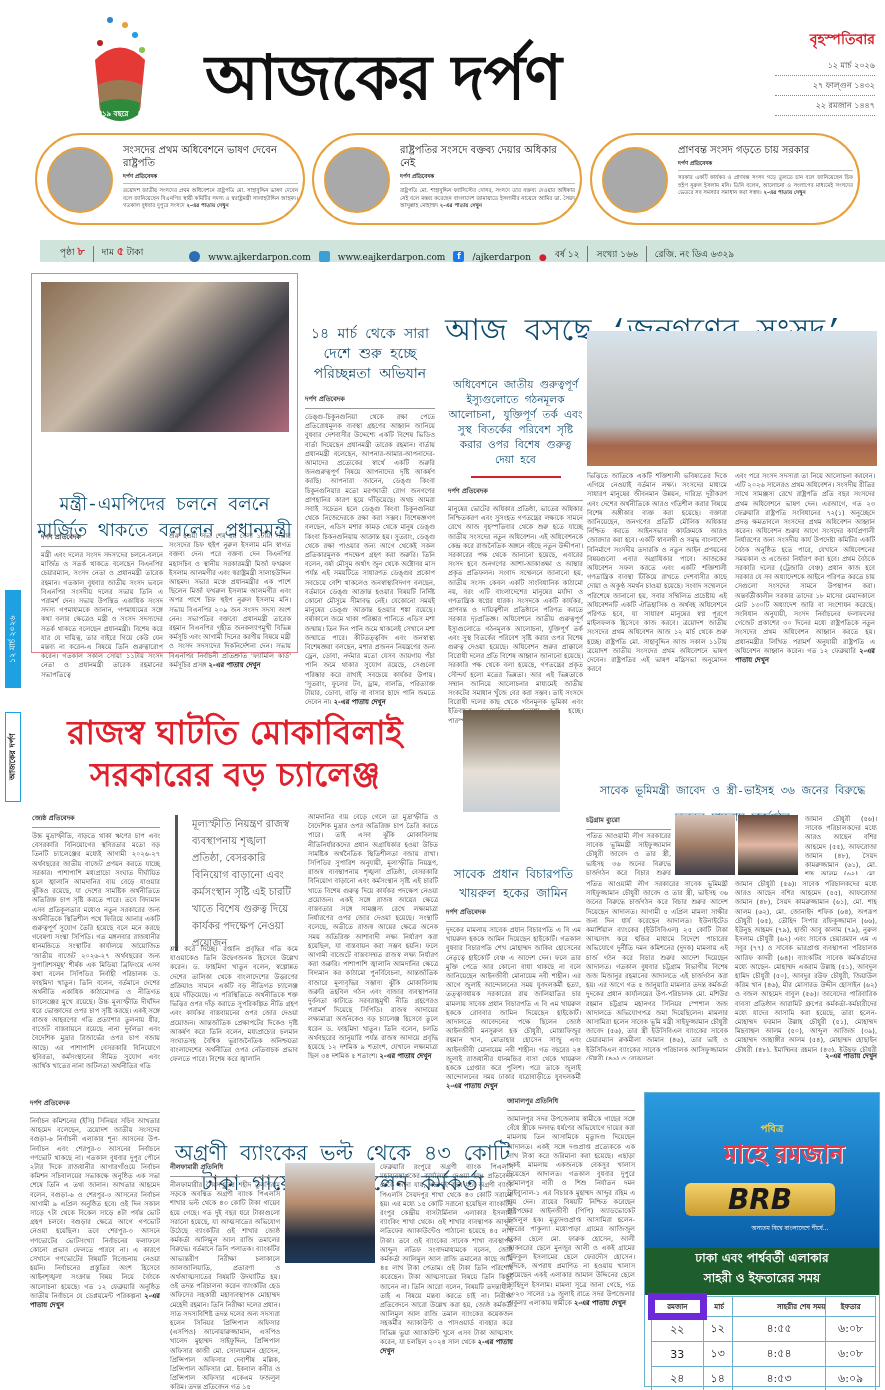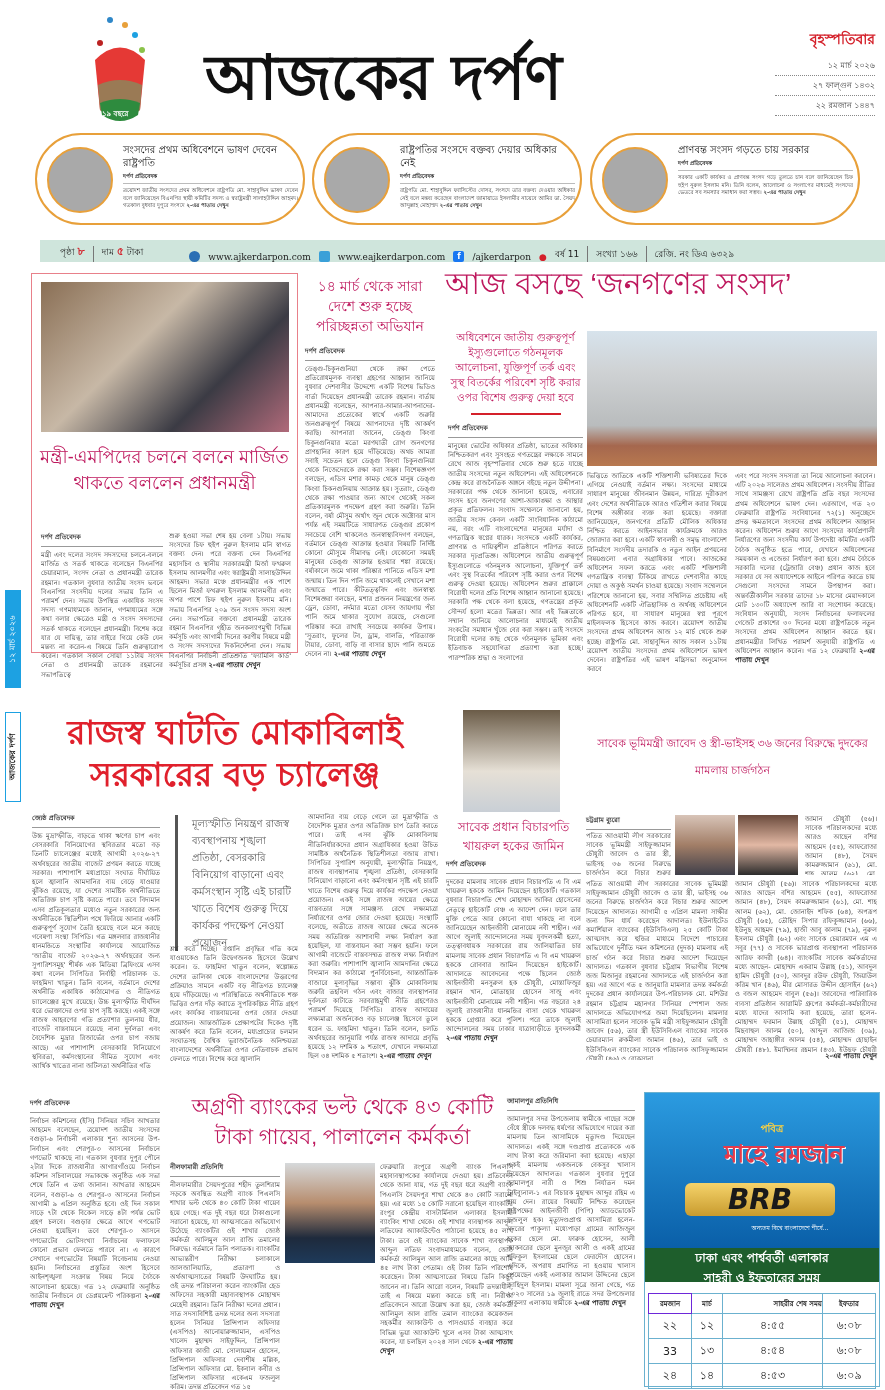--- a/index.html
+++ b/index.html
@@ -1,21 +1,21 @@
 <!DOCTYPE html>
 <html><head>
 <meta charset="utf-8">
 <style>
   * { box-sizing: border-box; margin: 0; padding: 0; }
   body { width: 885px; height: 1390px; background: #fff; font-family: "DejaVu Sans", sans-serif; color: #222; position: relative; overflow: hidden; }
   .abs { position: absolute; }
   .body-text { font-size: 6.6px; line-height: 9.2px; color: #333; text-align: justify; }
   .byline { font-size: 6.5px; font-weight: bold; color: #333; border-bottom: 1px solid #999; padding-bottom: 3px; margin-bottom: 4px; }
   .cont { font-weight: bold; color: #111; }
-  .hl { font-family: Liberation Sans, sans-serif; color: #be185d; text-align: center; }
+  .hl { font-family: Liberation Mono, monospace; color: #0c4a6e; text-align: center; margin-top: 48px; }
   .photo { background: #888; }
   
   .logo-badge { left: 90px; top: 15px; width: 60px; height: 110px; }
   .masthead-title { left: 205px; top: 30px; font-family: "DejaVu Serif", serif; font-size: 62px; font-weight: bold; letter-spacing: -1px; color: #111; }
   .date-box { right: 10px; top: 28px; width: 100px; text-align: right; font-size: 8px; color: #444; }
   .date-box .day { color: #d4202a; font-weight: bold; font-size: 14px; margin-bottom: 4px; }
   .date-box div.d { border-bottom: 1px dotted #888; padding: 3px 0; }
   
   .teaser { top: 133px; width: 270px; height: 92px; border: 2px solid #e8a03a; border-radius: 46px; }
   .teaser .tp { position: absolute; left: 10px; top: 12px; width: 66px; height: 66px; border-radius: 50%; border: 2px solid #e8a03a; background: #a9a9a9; }
@@ -90,21 +90,21 @@
   <span class="sep"></span>
   <span><span>দাম</span> <span class="red">৫</span> <span>টাকা</span></span>
   <span style="width:30px"></span>
   <span class="ic"></span>
   <span style="font-family:'DejaVu Serif',serif;">www.ajkerdarpon.com</span>
   <span class="ic" style="background:#3aa0d8;border-radius:2px;"></span>
   <span style="font-family:'DejaVu Serif',serif;">www.eajkerdarpon.com</span>
   <span class="fb">f</span>
   <span style="font-family:'DejaVu Serif',serif;">/ajkerdarpon</span>
   <span style="color:#d4202a;">●</span>
-  <span>বর্ষ 11</span>
+  <span>বর্ষ ১২</span>
   <span class="sep"></span>
   <span>সংখ্যা ১৬৬</span>
   <span class="sep"></span>
   <span>রেজি. নং ডিএ ৬৩২৯</span>
 </div>
 
 <div class="abs vtab-date">১২ মার্চ ২০২৬</div>
 <div class="abs vtab-logo">আজকের দর্পণ</div>
 
 <div class="abs lead-box">
@@ -206,28 +206,28 @@
   <div class="body-text"><span>জামালপুর সদর উপজেলায় স্বামীকে গাছের সঙ্গে বেঁধে স্ত্রীকে দলবদ্ধ ধর্ষণের অভিযোগে দায়ের করা মামলায় তিন আসামিকে মৃত্যুদণ্ড দিয়েছেন আদালত। একই সঙ্গে দণ্ডপ্রাপ্ত প্রত্যেককে এক লাখ টাকা করে জরিমানা করা হয়েছে। এছাড়া একই মামলায় একজনকে বেকসুর খালাস দিয়েছেন আদালত। গতকাল বুধবার দুপুরে জামালপুর নারী ও শিশু নির্যাতন দমন ট্রাইব্যুনাল-১ এর বিচারক মুহাম্মদ আব্দুর রহিম এ রায় দেন। রায়ের বিষয়টি নিশ্চিত করেছেন রাষ্ট্রপক্ষের আইনজীবী (পিপি) অ্যাডভোকেট ফজলুল হক। মৃত্যুদণ্ডপ্রাপ্ত আসামিরা হলেন- সদরের পাকুল্যা মধ্যেপাড়া গ্রামের আজিজুল হকের ছেলে মো. ফারুক হোসেন, আলী আকবরের ছেলে মুনজুর আলী ও একই গ্রামের শফিকুল ইসলামের ছেলে ফেরদৌস হোসেন। এদিকে, অপরাধ প্রমাণিত না হওয়ায় খালাস পেয়েছেন একই এলাকার জামাল উদ্দিনের ছেলে জাহিদুল ইসলাম। মামলা সূত্রে জানা গেছে, গত ২০২৩ সালের ১৯ জুলাই রাতে সদর উপজেলার পাকুল্যা এলাকায় স্বামীকে</span> <span class="cont">২-এর পাতায় দেখুন</span></div>
 </div>
 
 <div class="abs" style="left:644px;top:1092px;width:236px;height:295px;border:1px solid #6bb1cf;">
   <div style="position:absolute;left:0;top:0;width:234px;height:155px;background:linear-gradient(180deg,#2b9be0,#0a5fa8);">
     <div style="position:absolute;left:0;top:28px;width:254px;text-align:center;color:#ffd23f;font-size:10px;font-weight:bold;">পবিত্র</div>
     <div style="position:absolute;left:0;top:42px;width:278px;text-align:center;color:#e63a4a;font-size:24px;font-weight:bold;text-shadow:1px 1px 0 #fff;">মাহে রমজান</div>
     <div style="position:absolute;left:40px;top:90px;width:150px;text-align:center;color:#1a1a1a;background:linear-gradient(180deg,#f5d36b,#c89b2e);font-size:28px;font-weight:bold;font-style:italic;border-radius:6px;">BRB</div>
     <div style="position:absolute;left:70px;top:130px;width:150px;text-align:center;color:#fff;font-size:6px;">অন্যতম বিশ্বে বাংলাদেশে শীর্ষে...</div>
   </div>
-  <div style="position:absolute;left:0;top:155px;width:234px;height:34px;background:#1e5e2c;color:#fff;text-align:center;font-weight:bold;">
+  <div style="position:absolute;left:0;top:155px;width:234px;height:47px;background:#1e5e2c;color:#fff;text-align:center;font-weight:bold;">
     <div style="font-size:12px;line-height:20px;">ঢাকা এবং পার্শ্ববর্তী এলাকার</div>
     <div style="font-size:12px;line-height:20px;">সাহরী ও ইফতারের সময়</div>
   </div>
   <table style="position:absolute;left:3px;top:200px;width:228px;border-collapse:collapse;font-size:7px;color:#222;">
     <thead>
       <tr>
-        <th style="border:1px solid #6d28d9;height:20px;">রমজান</th>
+        <th style="border:7px solid #6d28d9;height:20px;">রমজান</th>
         <th style="border:1px solid #6bb1cf;">মার্চ</th>
         <th style="border:1px solid #6bb1cf;text-align:right;">সাহরীর শেষ সময়</th>
         <th style="border:1px solid #6bb1cf;">ইফতার</th>
       </tr>
     </thead>
     <tbody style="font-size:11px;text-align:center;">
       <tr>
         <td style="border:1px solid #6bb1cf;height:25px;">২২</td>
         <td style="border:1px solid #6bb1cf;">১২</td>
         <td style="border:1px solid #6bb1cf;">৪:৫৫</td>

